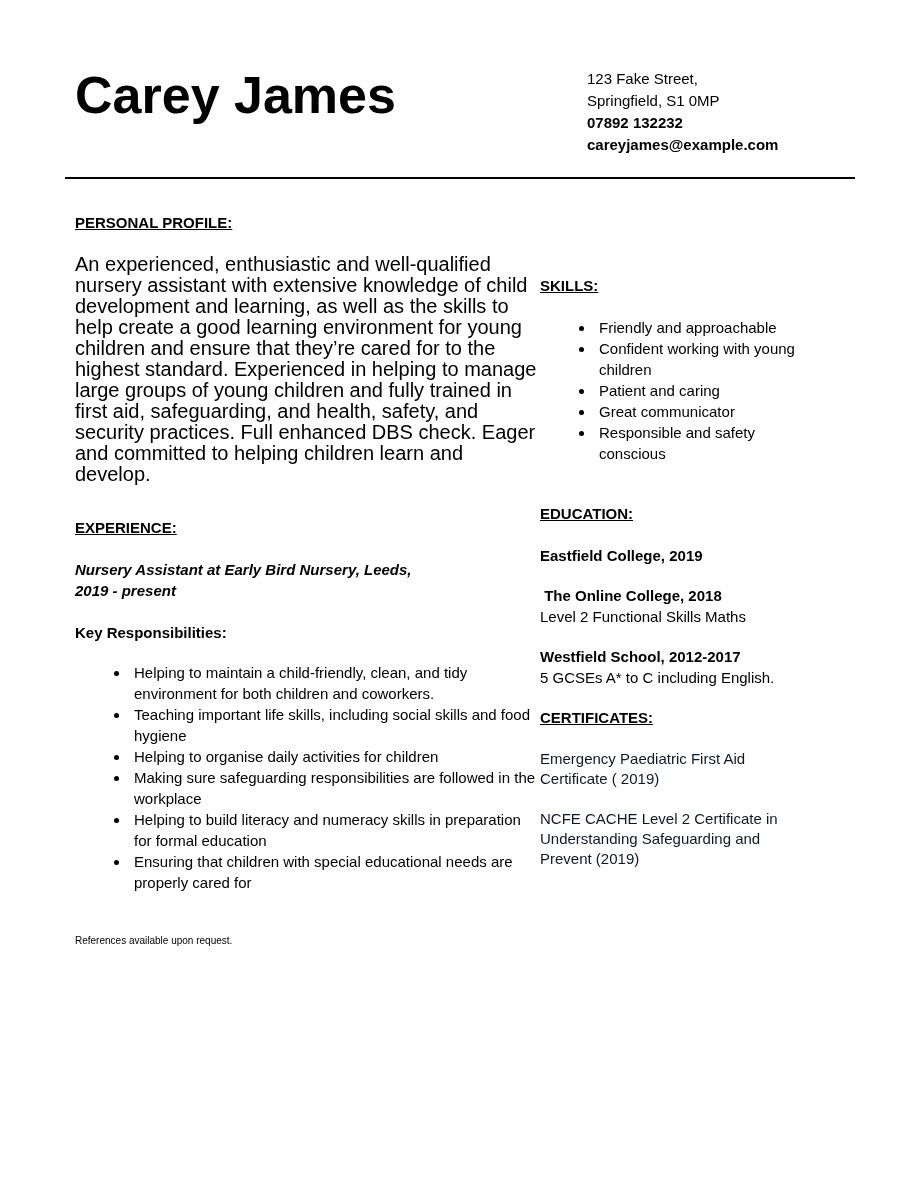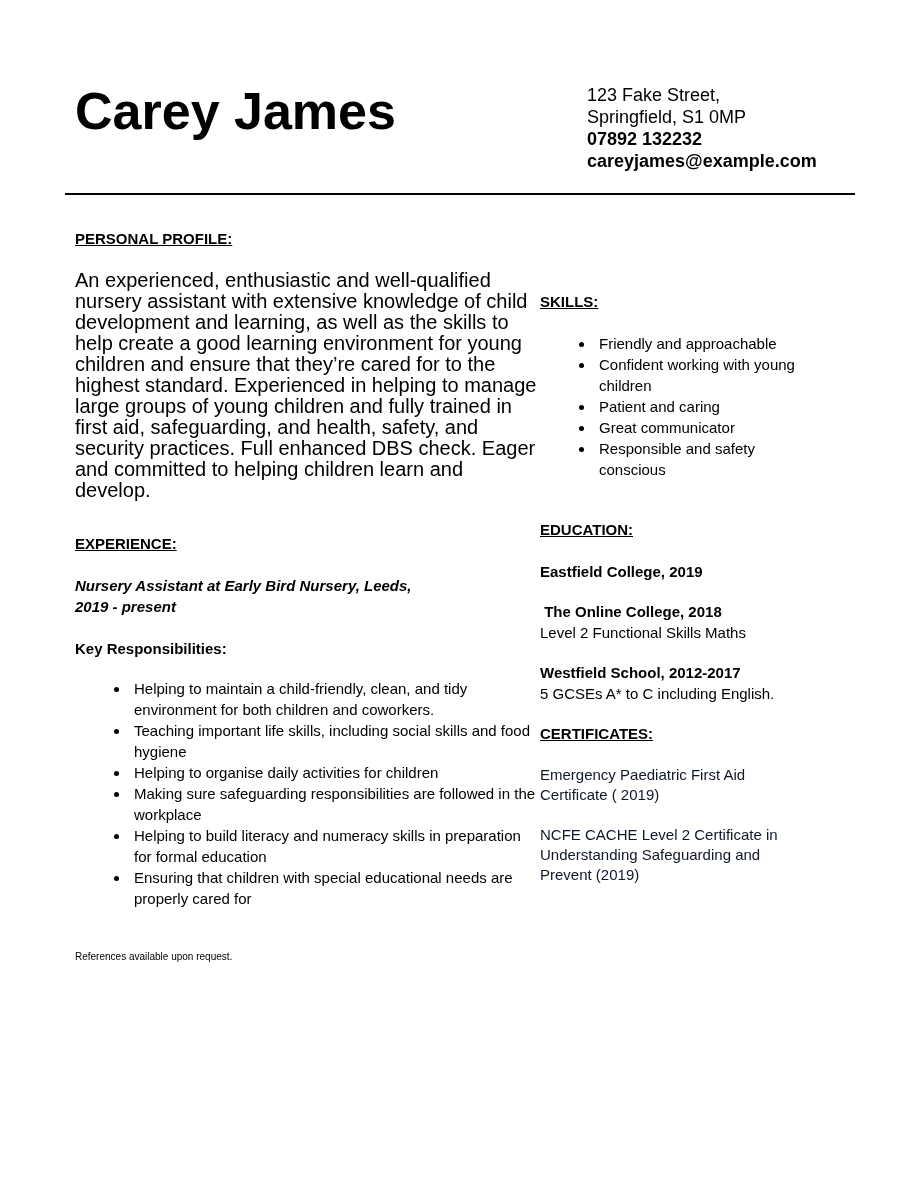--- a/index.html
+++ b/index.html
@@ -4,21 +4,21 @@
 <style>
   html, body {
     margin: 0;
     padding: 0;
     background: #ffffff;
   }
   .page {
     position: relative;
     width: 918px;
     height: 1035px;
-    margin: 16px auto;
+    margin: 0 auto;
     background: #ffffff;
     box-sizing: border-box;
     padding: 66px 63px 0 75px;
     font-family: "Liberation Sans", sans-serif;
     color: #000000;
     overflow: hidden;
   }
   
   .header {
     display: flex;
@@ -27,21 +27,21 @@
   }
   .name {
     margin: 0;
     font-size: 52px;
     font-weight: 700;
     line-height: 1.12;
     letter-spacing: 0;
   }
   .contact {
     width: 268px;
-    font-size: 18px;
+    font-size: 15px;
     line-height: 22px;
     padding-top: 2px;
   }
   .bold { font-weight: 700; }
   .rule {
     border: none;
     border-top: 2px solid #000000;
     width: 790px;
     margin: 21px 0 0 -10px;
   }

